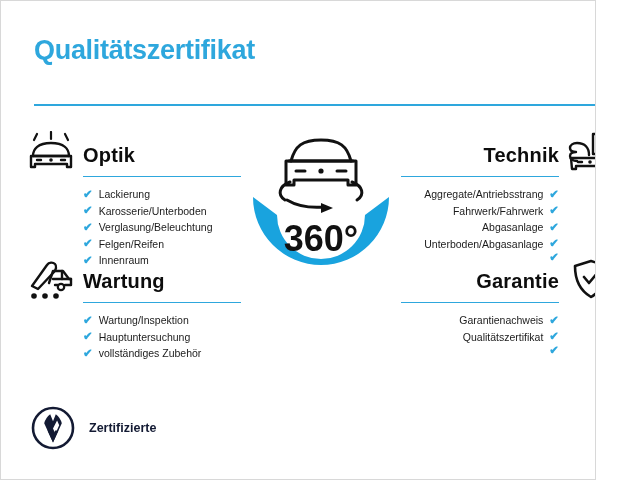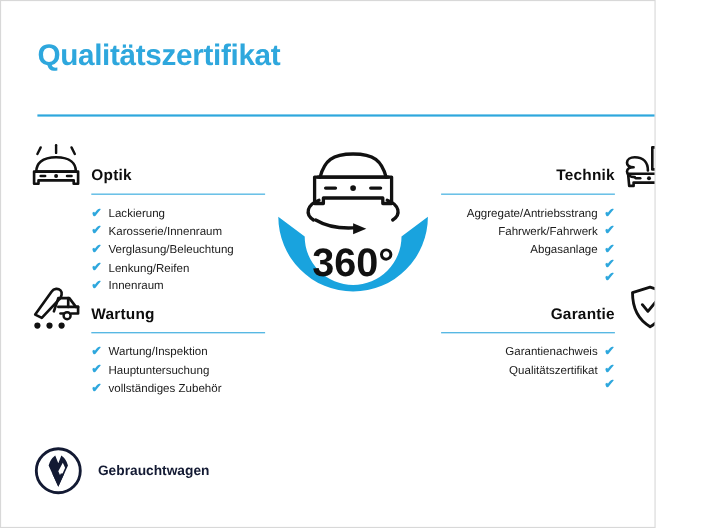--- a/index.html
+++ b/index.html
@@ -58,21 +58,21 @@
     top: 0px;
     width: 52px;
     height: 44px;
   }
   .left .sec-icon  { left: 0px; }
   .right .sec-icon { right: 0px; }
 
   .sec-title {
     position: absolute;
     bottom: 10px;
-    font-size: 14px;
+    font-size: 20px;
     font-weight: bold;
     color: #0d0d0d;
     letter-spacing: 0.2px;
     white-space: nowrap;
   }
   .left .sec-title  { left: 58px; }
   .right .sec-title { right: 58px; }
 
   .sec-rule {
     position: absolute;
@@ -171,29 +171,29 @@
       <span class="sec-title">Optik</span>
       <span class="sec-rule"></span>
     </div>
     <ul class="checklist">
       <li>
           <span class="tick">✔</span>
           <span>Lackierung</span>
         </li>
       <li>
           <span class="tick">✔</span>
-          <span>Karosserie/Innenraum</span>
+          <span>Karosserie/Unterboden</span>
         </li>
       <li>
           <span class="tick">✔</span>
           <span>Verglasung/Beleuchtung</span>
         </li>
       <li>
           <span class="tick">✔</span>
-          <span>Lenkung/Reifen</span>
+          <span>Felgen/Reifen</span>
         </li>
       <li>
           <span class="tick">✔</span>
           <span>Innenraum</span>
         </li>
     </ul>
   </div>
 
   <div class="section sec-wartung left">
     <div class="sec-head">
@@ -257,20 +257,21 @@
       <li>
           <span class="tick">✔</span>
           <span>Fahrwerk/Fahrwerk</span>
         </li>
       <li>
           <span class="tick">✔</span>
           <span>Abgasanlage</span>
         </li>
       <li>
           <span class="tick">✔</span>
+          <span>Unterboden/Abgasanlage</span>
         </li>
       <li>
           <span class="tick">✔</span>
         </li>
     </ul>
   </div>
 
   <div class="section sec-garantie right">
     <div class="sec-head">
       <span class="sec-icon">
@@ -342,17 +343,17 @@
                  A16.5 16.5 0 0 1 19.2 8.2
                  L22 15.2 L24.8 8.2
                  A16.5 16.5 0 0 1 30.8 17.2
                  L27.5 24.5 L22 36.5 Z
                  M22 22.5 L19.6 27.8 L15.8 19.3 L17.9 14.6 L22 22.5
                  M22 22.5 L24.4 27.8 L28.2 19.3 L26.1 14.6 L22 22.5 Z" fill="#131a33"></path>
         <path d="M22 36.5 L16.5 24.5 L19.8 24.5 L22 29.4 L24.2 24.5 L27.5 24.5 Z" fill="#131a33"></path>
       </svg>
     </span>
     <span class="footer-text">
-      <div>Gebrauchtwagen</div>
+      <div>Zertifizierte</div>
     </span>
   </div>
 
 </div>
 
 </body></html>

